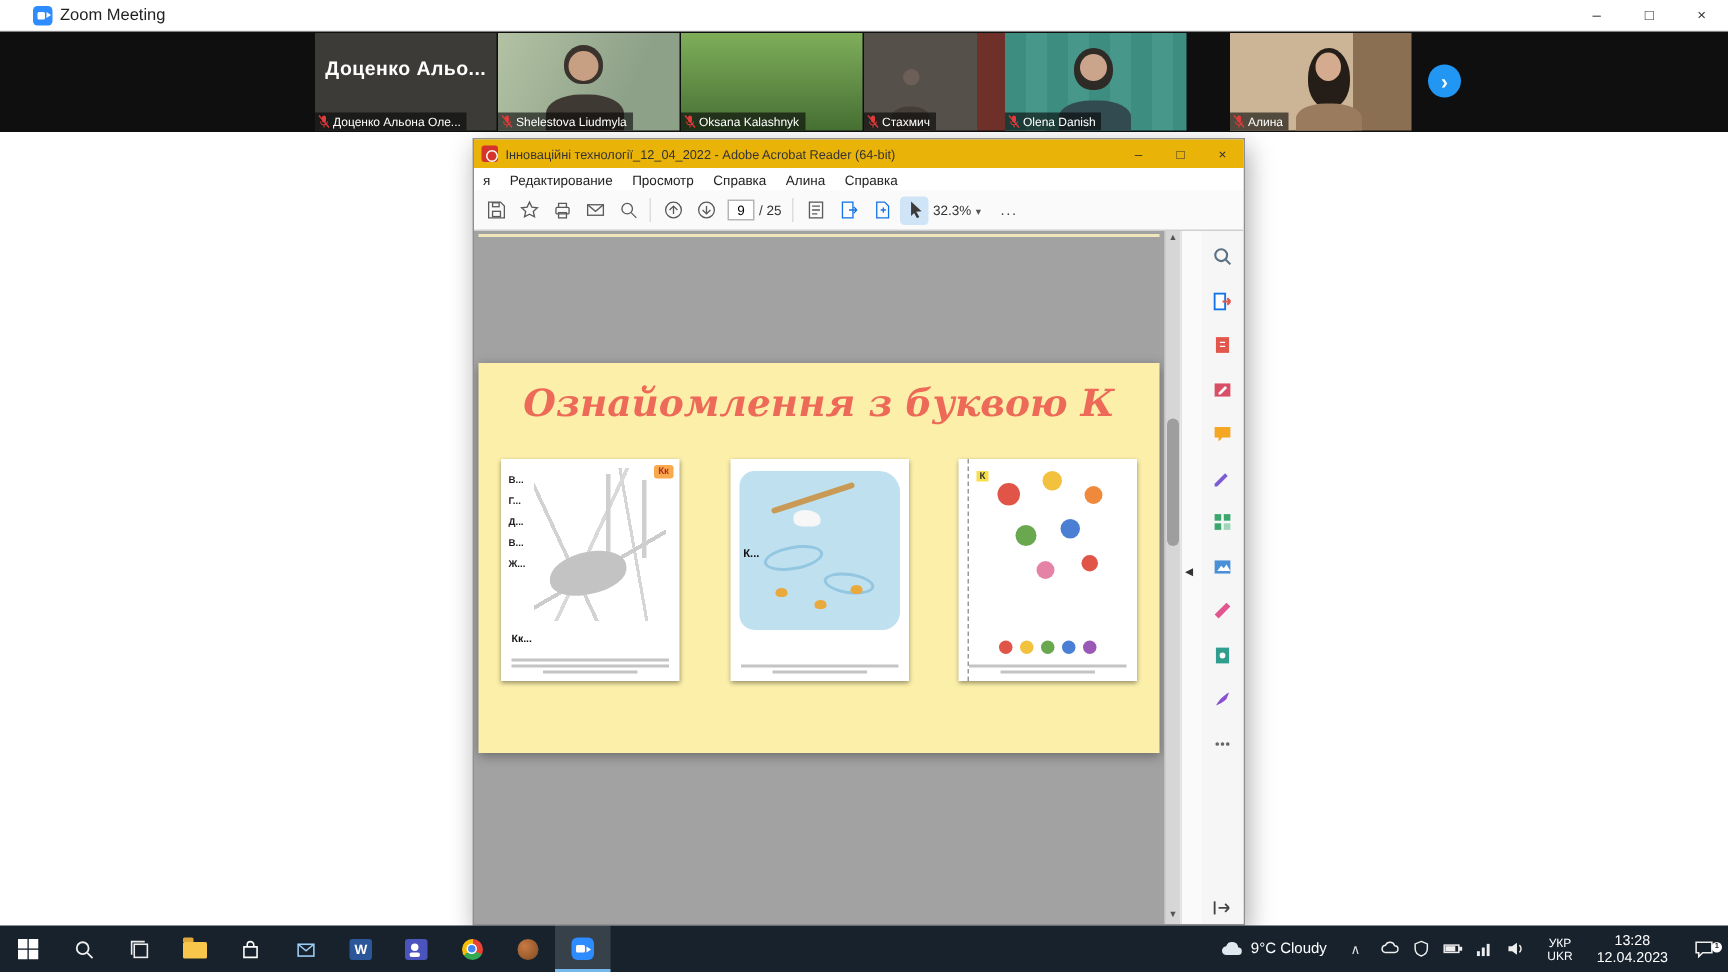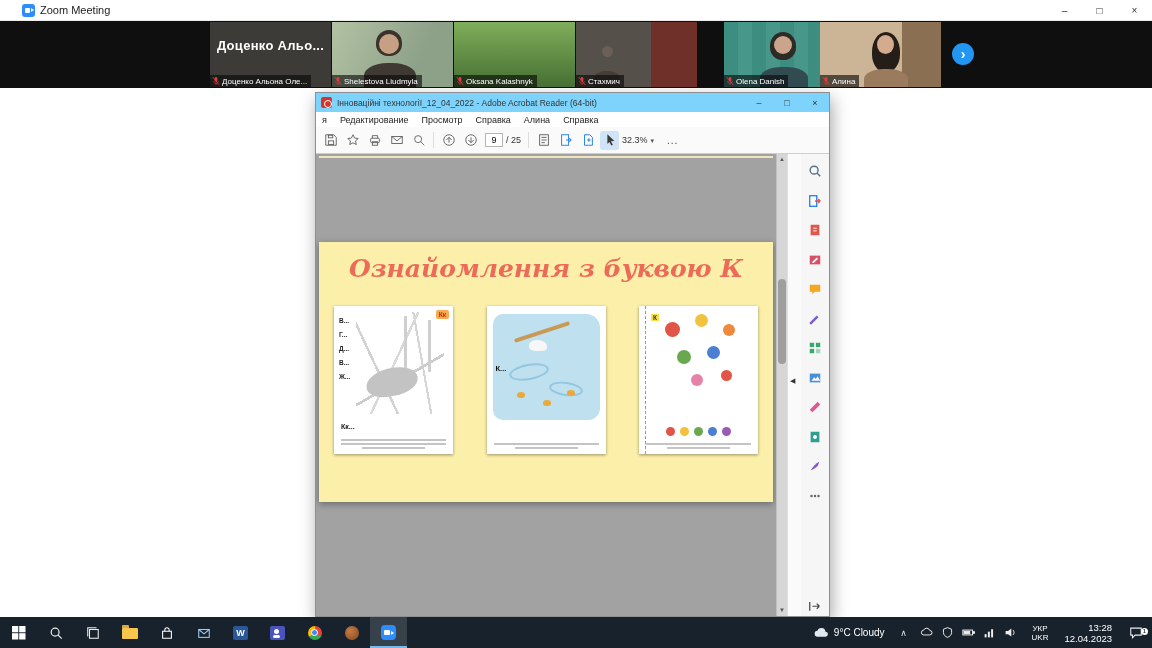--- a/index.html
+++ b/index.html
@@ -22,42 +22,42 @@
 
   .video-strip{position:absolute;top:21px;left:0;width:100%;height:67px;background:#0f0f0f;z-index:5}
   .thumb{position:absolute;top:1px;height:65px;width:121px;overflow:hidden;background:#222}
   .thumb .big{position:absolute;top:16px;width:100%;text-align:center;color:#fff;font-weight:bold;font-size:13px;letter-spacing:.3px}
   .nametag{position:absolute;left:0;bottom:0;display:flex;align-items:center;gap:2px;background:rgba(8,8,8,.62);color:#fff;font-size:8px;padding:1px 4px 1px 2px;white-space:nowrap;max-width:100%;overflow:hidden}
   .mic{width:8px;height:10px;flex:none}
   .t1{left:210px;background:#3c3b38}
   .t2{left:332px;background:linear-gradient(115deg,#b3c2a3,#8da189 70%)}
   .t3{left:454px;background:linear-gradient(180deg,#7fae5a,#466f33)}
   .t4{left:576px;background:linear-gradient(90deg,#555049 62%,#6e3029 62%)}
-  .t5{left:724px;background:repeating-linear-gradient(90deg,#3e8d81 0 14px,#47988b 14px 28px)}
+  .t5{left:670px;background:repeating-linear-gradient(90deg,#3e8d81 0 14px,#47988b 14px 28px)}
   .t6{left:820px;background:linear-gradient(90deg,#ccb596 0 68%,#8a6f52 68%)}
   .head{position:absolute;border-radius:50%}
   .hair{position:absolute;border-radius:50% 50% 45% 45%}
   .torso{position:absolute;border-radius:45% 45% 0 0}
   .t2 .hair{left:44px;top:8px;width:26px;height:26px;background:#3a322c}
   .t2 .head{left:47px;top:12px;width:20px;height:20px;background:#c7a084}
   .t2 .torso{left:32px;bottom:-4px;width:52px;height:28px;background:#3f3933}
   .t4 .head{left:26px;top:24px;width:11px;height:11px;background:#6b5f57}
   .t4 .torso{left:18px;bottom:-2px;width:26px;height:18px;background:#453d38}
   .t5 .hair{left:46px;top:10px;width:26px;height:28px;background:#2e2a26}
   .t5 .head{left:50px;top:14px;width:18px;height:18px;background:#caa58b}
   .t5 .torso{left:36px;bottom:-4px;width:48px;height:24px;background:#314b50}
   .t6 .hair{left:52px;top:10px;width:28px;height:40px;background:#241d18}
   .t6 .head{left:57px;top:13px;width:17px;height:19px;background:#d4ab8e}
   .t6 .torso{left:44px;bottom:-4px;width:44px;height:22px;background:#9b7b5d}
   .next-btn{position:absolute;left:952px;top:22px;width:22px;height:22px;border-radius:50%;background:#2196f3;color:#fff;display:flex;align-items:center;justify-content:center;font-size:14px;font-weight:bold}
   .g-next::before{content:"›"}
 
   
   .acrobat{position:absolute;left:315px;top:92px;width:515px;height:525px;background:#fff;border:1px solid #8f8f8f;box-shadow:2px 6px 16px rgba(0,0,0,.35);display:flex;flex-direction:column;z-index:4}
-  .ac-titlebar{height:19px;background:#7dd3fc;display:flex;align-items:center;flex:none}
+  .ac-titlebar{height:19px;background:#eab308;display:flex;align-items:center;flex:none}
   .ac-icon{width:11px;height:11px;margin:0 5px;background:#d5342c;border-radius:2px;position:relative;flex:none}
   .ac-icon::after{content:"";position:absolute;left:2.5px;top:2.5px;width:6px;height:6px;border:1.4px solid #fff;border-radius:50%}
   .ac-title{font-size:8.5px;color:#333;flex:1;white-space:nowrap;overflow:hidden}
   .ac-controls{display:flex;height:100%}
   .ac-controls .win-btn{width:28px;font-size:9px}
   .ac-menubar{height:15px;display:flex;gap:13px;align-items:center;padding-left:6px;font-size:9px;color:#222;background:#fff;flex:none}
   .menu-item{white-space:nowrap}
   .ac-tabbar{height:23px;background:#f0f0f0;display:flex;align-items:center;border-bottom:1px solid #d8d8d8;flex:none}
   .nav-tab{font-size:9.5px;color:#444;padding:0 9px;white-space:nowrap}
   .doc-tab{font-size:9px;color:#333;background:#e2e2e2;border:1px solid #cfcfcf;border-bottom:none;padding:4px 7px;display:flex;gap:6px;align-items:center;white-space:nowrap;align-self:flex-end;height:20px}
@@ -143,21 +143,21 @@
   .zoom-ic{width:15px;height:15px;border-radius:4px;background:#2d8cff;position:relative}
   .zoom-ic::after{content:"";position:absolute;left:3px;top:5px;width:6px;height:5px;background:#fff;border-radius:1px}
   .zoom-ic::before{content:"";position:absolute;right:2px;top:5.5px;border-left:3.5px solid #fff;border-top:2px solid transparent;border-bottom:2px solid transparent}
   .tb-right{margin-left:auto;display:flex;align-items:center}
   .weather{display:flex;align-items:center;gap:5px;font-size:10px;padding:0 10px;white-space:nowrap}
   .tray-chev{width:18px;text-align:center;font-size:9px;color:#ddd}
   .g-chev::before{content:"∧"}
   .tray-icons{display:flex;align-items:center;gap:8px;padding:0 7px}
   .tray-icons svg{width:13px;height:13px}
   .lang{font-size:8px;text-align:center;line-height:9px;padding:0 8px;white-space:nowrap}
-  .clock{font-size:9.5px;text-align:right;line-height:11px;padding:0 8px;white-space:nowrap}
+  .clock{font-size:9.5px;text-align:center;line-height:11px;padding:0 8px;white-space:nowrap}
   .notif{width:32px;display:flex;align-items:center;justify-content:center;position:relative}
   .notif .badge{position:absolute;right:4px;bottom:4px;width:7px;height:7px;border-radius:50%;background:#fff;color:#17222d;font-size:5px;line-height:7px;text-align:center;font-weight:bold}
 </style>
 </head>
 <body>
 
 <div class="screen">
 
   <div class="zm-titlebar">
     <div class="zm-left">

